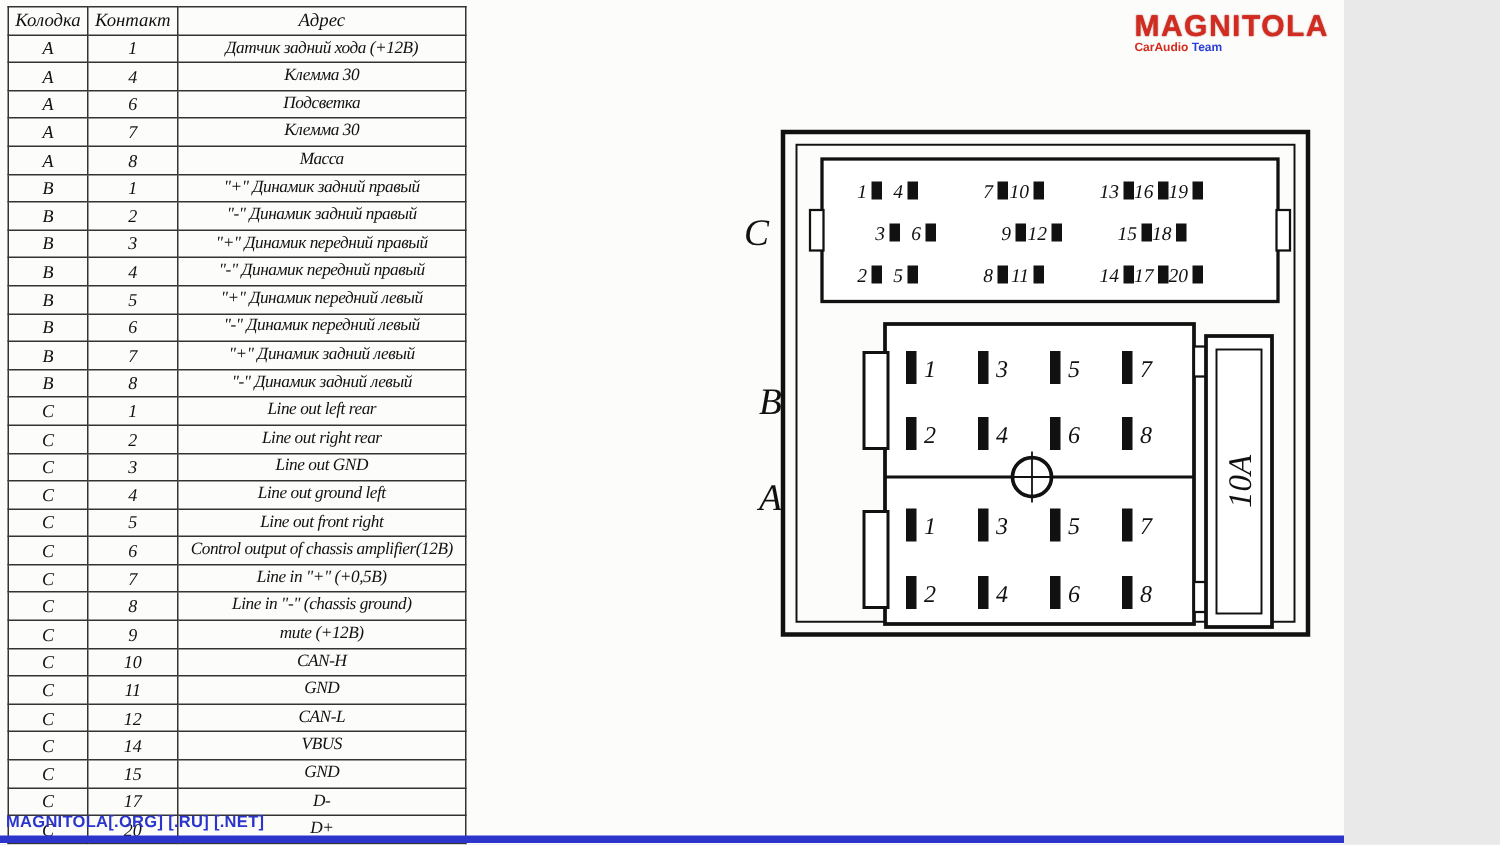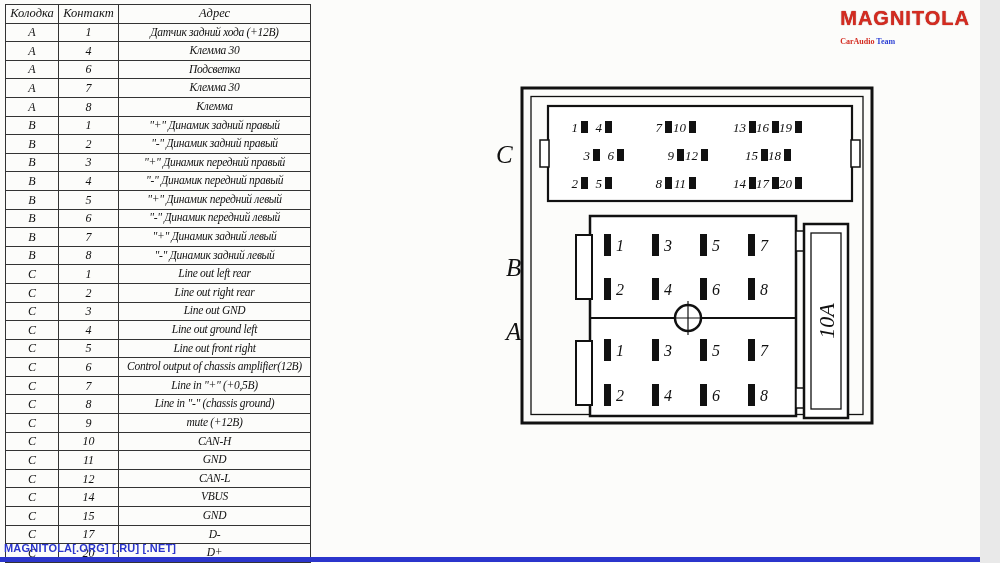--- a/index.html
+++ b/index.html
@@ -1,33 +1,33 @@
 <!DOCTYPE html>
 <html><head>
 <meta charset="utf-8">
 <style>
   html,body{margin:0;padding:0;background:#e9e9e9;}
-  .page{position:relative;width:980px;height:563px;background:#fcfcfa;overflow:hidden;
+  .page{position:relative;width:896px;height:563px;background:#fcfcfa;overflow:hidden;
         font-family:"Liberation Serif",serif;}
   
   .pinout{position:absolute;left:5px;top:4px;border-collapse:collapse;table-layout:fixed;
           width:305px;font-style:italic;font-size:12px;color:#111;}
   .pinout th,.pinout td{border:1px solid #333;text-align:center;vertical-align:middle;
           height:17.6px;padding:0 1px;line-height:1.02;overflow:hidden;white-space:nowrap;}
   .pinout th{font-weight:normal;font-size:12.5px;}
   .pinout td:nth-child(3){font-size:11.5px;letter-spacing:-0.3px;}
   
   .diagram{position:absolute;left:490px;top:83px;}
   .pin-num{font-family:"Liberation Serif",serif;font-style:italic;fill:#111;}
   .sec-label{font-family:"Liberation Serif",serif;font-style:italic;fill:#111;}
   
   .logo{position:absolute;right:10px;top:8px;line-height:1;}
   .logo-title{font-family:"Liberation Sans",sans-serif;font-weight:bold;font-size:20px;
               color:#d42b20;letter-spacing:1px;text-shadow:0 0 1px #8a0f08;}
-  .logo-sub{font-family:Liberation Serif, serif;font-size:8px;font-weight:bold;margin-top:10px;}
+  .logo-sub{font-family:Liberation Sans, sans-serif;font-size:8px;font-weight:bold;margin-top:0;}
   .logo-sub .s1{color:#d42b20;}
   .logo-sub .s2{color:#2b3fd4;}
   
   .watermark{position:absolute;left:4px;bottom:9px;font-family:"Liberation Sans",sans-serif;
              font-weight:bold;font-size:11px;color:#2b35cc;letter-spacing:0.2px;text-align:right;}
   .bottom-bar{position:absolute;left:0;bottom:1px;width:100%;height:5px;background:#2b35cc;}
 </style>
 </head>
 <body>
 
@@ -63,21 +63,21 @@
           <td>Подсветка</td>
         </tr>
         <tr>
           <td>A</td>
           <td>7</td>
           <td>Клемма 30</td>
         </tr>
         <tr>
           <td>A</td>
           <td>8</td>
-          <td>Клемма</td>
+          <td>Масса</td>
         </tr>
         <tr>
           <td>B</td>
           <td>1</td>
           <td>"+" Динамик задний правый</td>
         </tr>
         <tr>
           <td>B</td>
           <td>2</td>
           <td>"-" Динамик задний правый</td>

